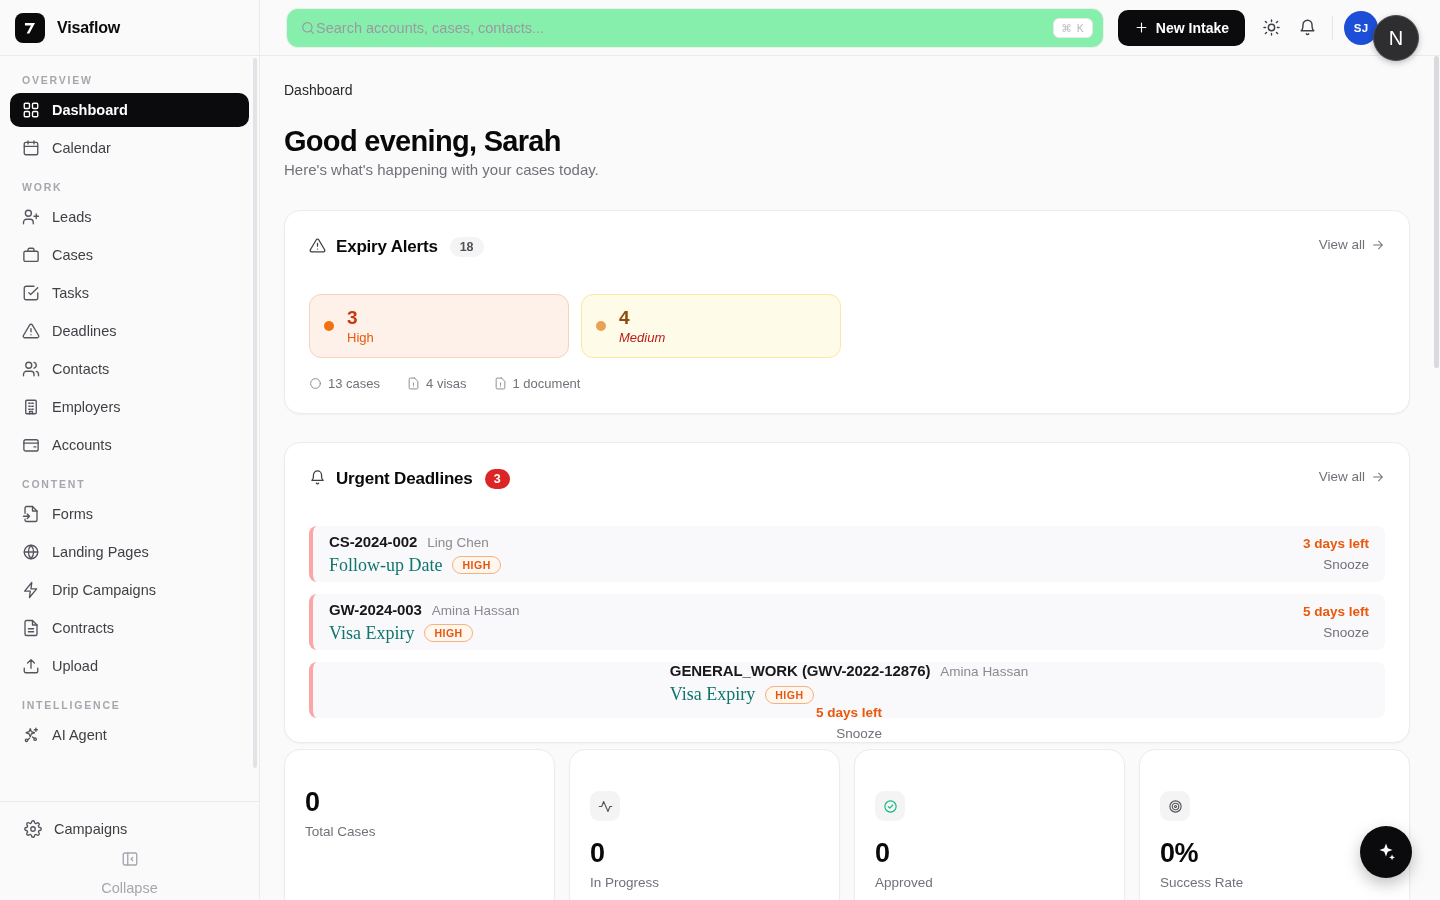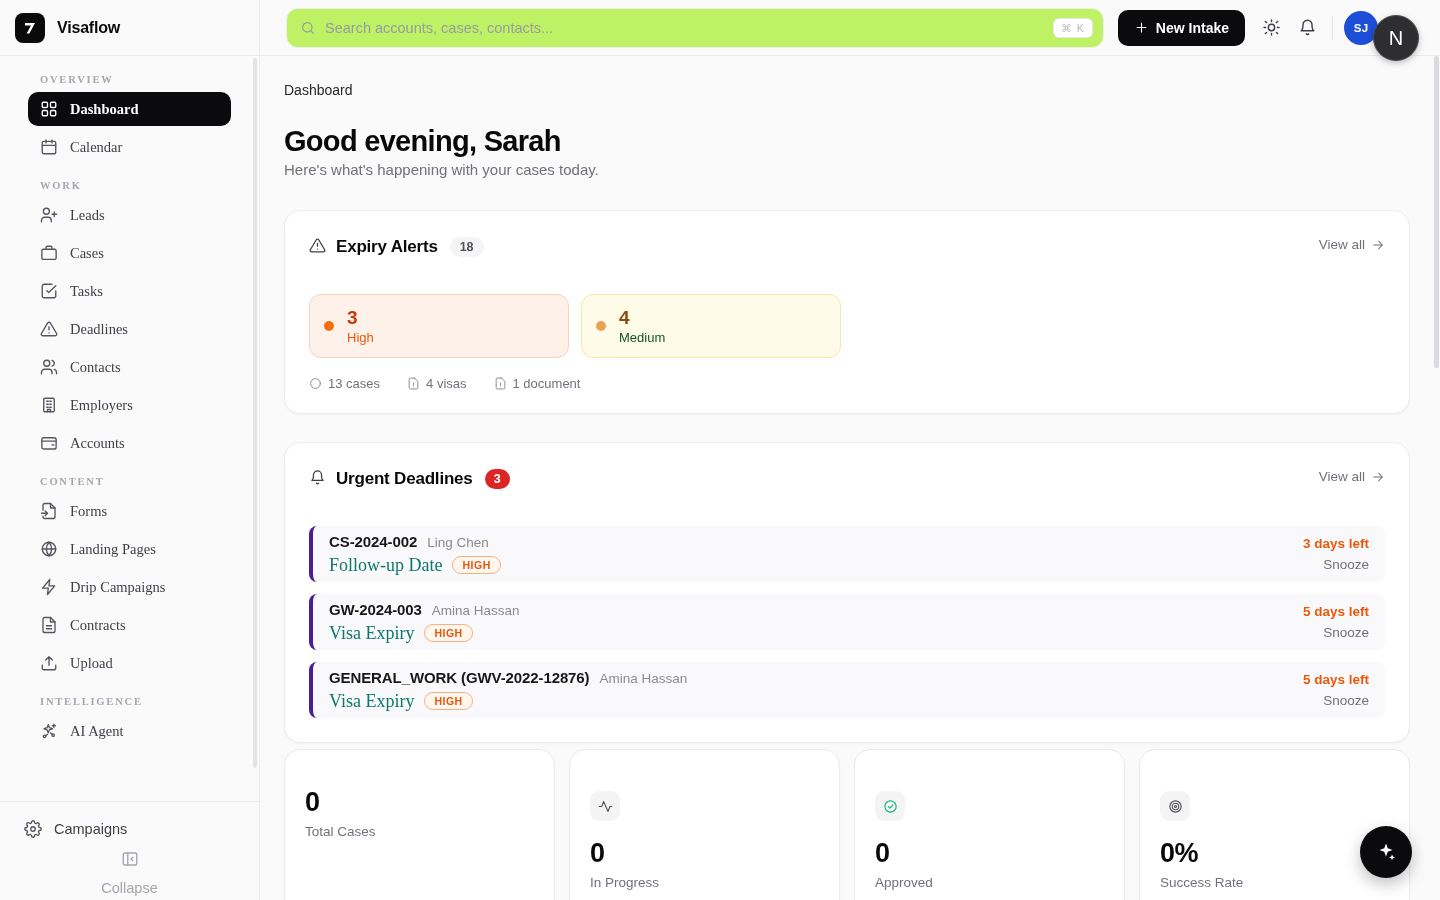--- a/index.html
+++ b/index.html
@@ -13,36 +13,36 @@
   .ic svg { width:100%; height:100%; display:block; }
 
   
   .sidebar { position:absolute; left:0; top:0; bottom:0; width:260px;
     background:#fafafa; border-right:1px solid #ebebec; display:flex; flex-direction:column; z-index:6; }
   .logo-row { height:56px; flex:none; display:flex; align-items:center; gap:12px; padding:0 15px; border-bottom:1px solid #ebebec; }
   .logo-mark { width:30px; height:30px; border-radius:8px; background:#0a0a0a; color:#fff; display:flex; align-items:center; justify-content:center; }
   .logo-mark .ic { width:22px; height:22px; }
   .brand-name { font-size:16px; font-weight:700; color:#0a0a0a; letter-spacing:-0.2px; }
 
-  .nav { flex:1; padding:6px 28px 0; overflow:hidden;font-family:Liberation Serif, serif; }
+  .nav { flex:1; padding:6px 10px 0; overflow:hidden; }
   .section-label { font-size:10.5px; font-weight:700; letter-spacing:1.8px; color:#a6a6ae; padding:12px 12px 7px; }
   .nav-item { display:flex; align-items:center; gap:12px; height:34px; padding:0 12px; border-radius:10px;
     color:#3f3f46; font-size:14.5px; margin-bottom:4px; cursor:pointer; }
   .nav-item .ic { width:18px; height:18px; color:#55555e; }
   .nav-item.active { background:#0b0b0d; color:#ffffff; font-weight:600; }
   .nav-item.active .ic { color:#fff; }
   .nav-item.muted, .nav-item.muted .ic { color:#a6a6ae;flex-direction:column; }
   .sidebar-footer { flex:none; border-top:1px solid #ebebec; padding:10px 12px 12px; }
   .side-scrollbar { position:absolute; right:2px; top:58px; width:4px; height:710px; background:#e3e3e7; border-radius:2px; }
 
   
   .topbar { position:absolute; left:260px; top:0; height:56px; width:1180px;
     display:flex; align-items:center; padding:0 62px 0 26px; border-bottom:1px solid #ebebec; background:#fafafa; z-index:5; }
-  .search-box { flex:1; height:40px; background:#bef264; border:1px solid #eeeeef; border-radius:12px;
-    display:flex; align-items:center; gap:9px; padding:0 10px 0 13px; margin-right:14px; }
+  .search-box { flex:1; height:40px; background:#86efac; border:1px solid #eeeeef; border-radius:12px;
+    display:flex; align-items:center; padding:0 10px 0 13px; margin-right:14px; }
   .search-box .ic { width:16px; height:16px; color:#9a9aa3; }
   .search-box input { flex:1; border:none; outline:none; background:transparent; font-family:"Liberation Sans",sans-serif;
     font-size:14.5px; color:#3f3f46; }
   .search-box input::placeholder { color:#9a9aa3; }
   .kbd-hint { display:flex; align-items:center; gap:4px; background:#fff; border:1px solid #e8e8ea; border-radius:6px;
     padding:3px 7px; font-size:10.5px; color:#b9b9c0; letter-spacing:1px; }
   .btn-primary { height:36px; display:flex; align-items:center; gap:7px; background:#0b0b0d; color:#fff;
     border:none; border-radius:10px; padding:0 16px; font-size:14px; font-weight:600; cursor:pointer; margin-right:8px;
     font-family:"Liberation Sans",sans-serif; }
   .btn-primary .ic { width:15px; height:15px; }
@@ -81,29 +81,29 @@
   .alert-box.high { background:#fdf1ea; border-color:#f7d3bc; }
   .alert-box.medium { background:#fefce8; border-color:#f6e9a5; }
   .alert-dot { width:10px; height:10px; border-radius:50%; }
   .alert-box.high .alert-dot { background:#f4700e; }
   .alert-box.medium .alert-dot { background:#e9a254; }
   .alert-num { font-size:19px; font-weight:800; line-height:1.1; }
   .alert-box.high .alert-num { color:#c43a0c; }
   .alert-box.medium .alert-num { color:#8f4a0e; }
   .alert-lbl { font-size:13px; margin-top:2px; }
   .alert-box.high .alert-lbl { color:#ea580c; }
-  .alert-box.medium .alert-lbl { color:#14532d; }
+  .alert-box.medium .alert-lbl { color:#b91c1c;font-style:italic; }
 
   .summary-row { display:flex; align-items:center; gap:27px; margin-top:18px; color:#71717a; font-size:13px; }
   .summary-item { display:flex; align-items:center; gap:6px; }
   .summary-item .ic { width:13px; height:13px; color:#8a8a92; }
 
   .dl-row { display:flex; align-items:center; justify-content:space-between; background:#f9f9fb;
-    border-left:4px solid #4c1d95; border-radius:8px; height:56px; padding:0 16px 0 16px; margin-bottom:12px; cursor:pointer; }
-  .dl-row:last-child { margin-bottom:0; }
+    border-left:4px solid #fca5a5; border-radius:8px; height:56px; padding:0 16px 0 16px; margin-bottom:12px; cursor:pointer; }
+  .dl-row:last-child { margin-bottom:0;flex-direction:column; }
   .dl-line1 { display:flex; align-items:baseline; gap:10px; }
   .dl-case { font-size:15px; font-weight:700; color:#18181b; letter-spacing:-0.1px; }
   .dl-client { font-size:13.5px; color:#8a8a92; }
   .dl-line2 { display:flex; align-items:center; gap:10px; margin-top:5px; }
   .dl-type { font-size:18px; color:#0f766e;font-family:Liberation Serif, serif; }
   .badge-high { border:1px solid #f3b186; background:#fff6ee; color:#e4570f; border-radius:999px;
     font-size:10.5px; font-weight:700; letter-spacing:0.5px; padding:2px 9px; }
   .dl-right { text-align:right; }
   .dl-days { font-size:13.5px; font-weight:700; color:#ea580c; }
   .dl-snooze { font-size:13.5px; color:#71717a; margin-top:6px; cursor:pointer; }

